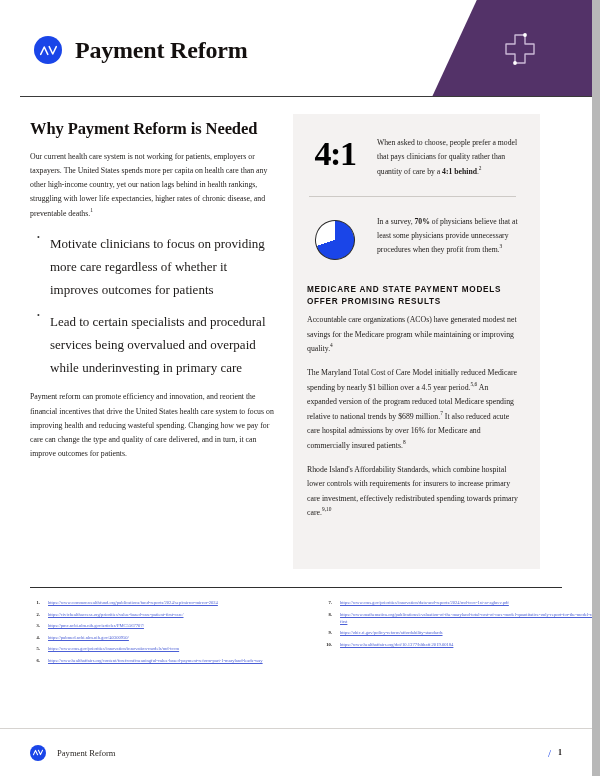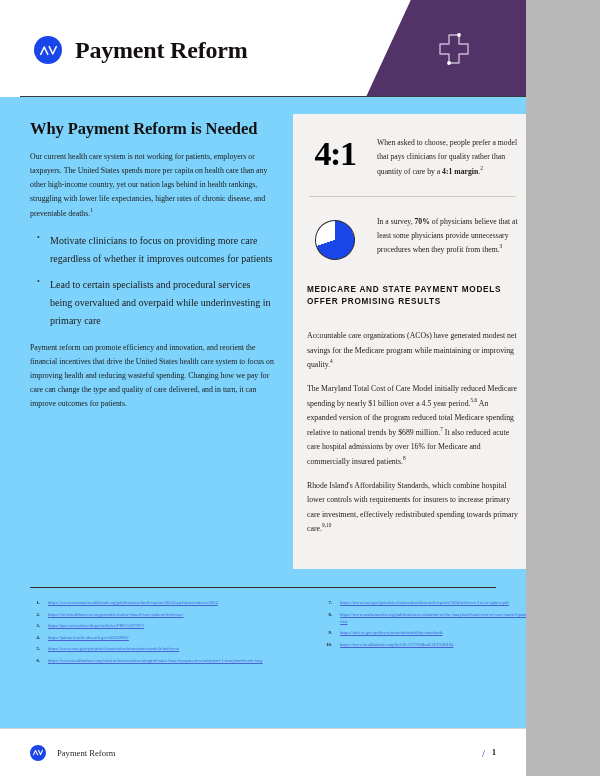--- a/index.html
+++ b/index.html
@@ -6,23 +6,23 @@
 
   html, body {
     width: 600px;
     height: 776px;
     background: #b8b8b8;
     font-family: "Liberation Serif", serif;
   }
 
   .page {
     position: relative;
-    width: 526px;
+    width: 592px;
     height: 776px;
-    background: #7dd3fc;
+    background: #ffffff;
     overflow: hidden;
   }
 
   
   .header {
     position: relative;
     height: 97px;
     background: #ffffff;
     overflow: hidden;
   }
@@ -132,21 +132,21 @@
 
   ul.bullets {
     list-style: none;
     margin: 2px 0 11px 0;
   }
 
   ul.bullets li {
     position: relative;
     padding-left: 20px;
     margin-bottom: 9px;
-    font-size: 10px;
+    font-size: 13px;
     line-height: 1.78;
     color: #1c1917;
     font-family: Liberation Serif, serif;
   }
 
   ul.bullets li::before {
     content: "•";
     position: absolute;
     left: 7px;
     top: -1px;
@@ -213,21 +213,21 @@
   }
 
   .panel-heading {
     margin-top: 24px;
     font-family: "Liberation Sans", sans-serif;
     font-size: 8.2px;
     font-weight: bold;
     letter-spacing: 0.75px;
     line-height: 1.55;
     color: #14100f;
-    margin-bottom: 20px;
+    margin-bottom: 4px;
   }
 
   .panel-p {
     font-size: 7.8px;
     line-height: 1.85;
     color: #1c1917;
     margin-bottom: 10px;
   }
 
   
@@ -370,21 +370,21 @@
         </ul>
 
         <p class="body-p">Payment reform can promote efficiency and innovation, and reorient the financial incentives that drive the United States health care system to focus on improving health and reducing wasteful spending. Changing how we pay for care can change the type and quality of care delivered, and in turn, it can improve outcomes for patients.</p>
       </div>
 
       <div class="col-right">
 
         <div class="stat-row">
           <div class="stat-ratio">4:1</div>
           <div class="stat-text">
-            <span>When asked to choose, people prefer a model that pays clinicians for quality rather than quantity of care by a </span><b>4:1 margin</b><span>.</span><sup>2</sup>
+            <span>When asked to choose, people prefer a model that pays clinicians for quality rather than quantity of care by a </span><b>4:1 behind</b><span>.</span><sup>2</sup>
           </div>
         </div>
 
         <div class="stat-divider"></div>
 
         <div class="stat-row">
           <div class="pie-wrap">
             <div class="pie"></div>
           </div>
           <div class="stat-text">

